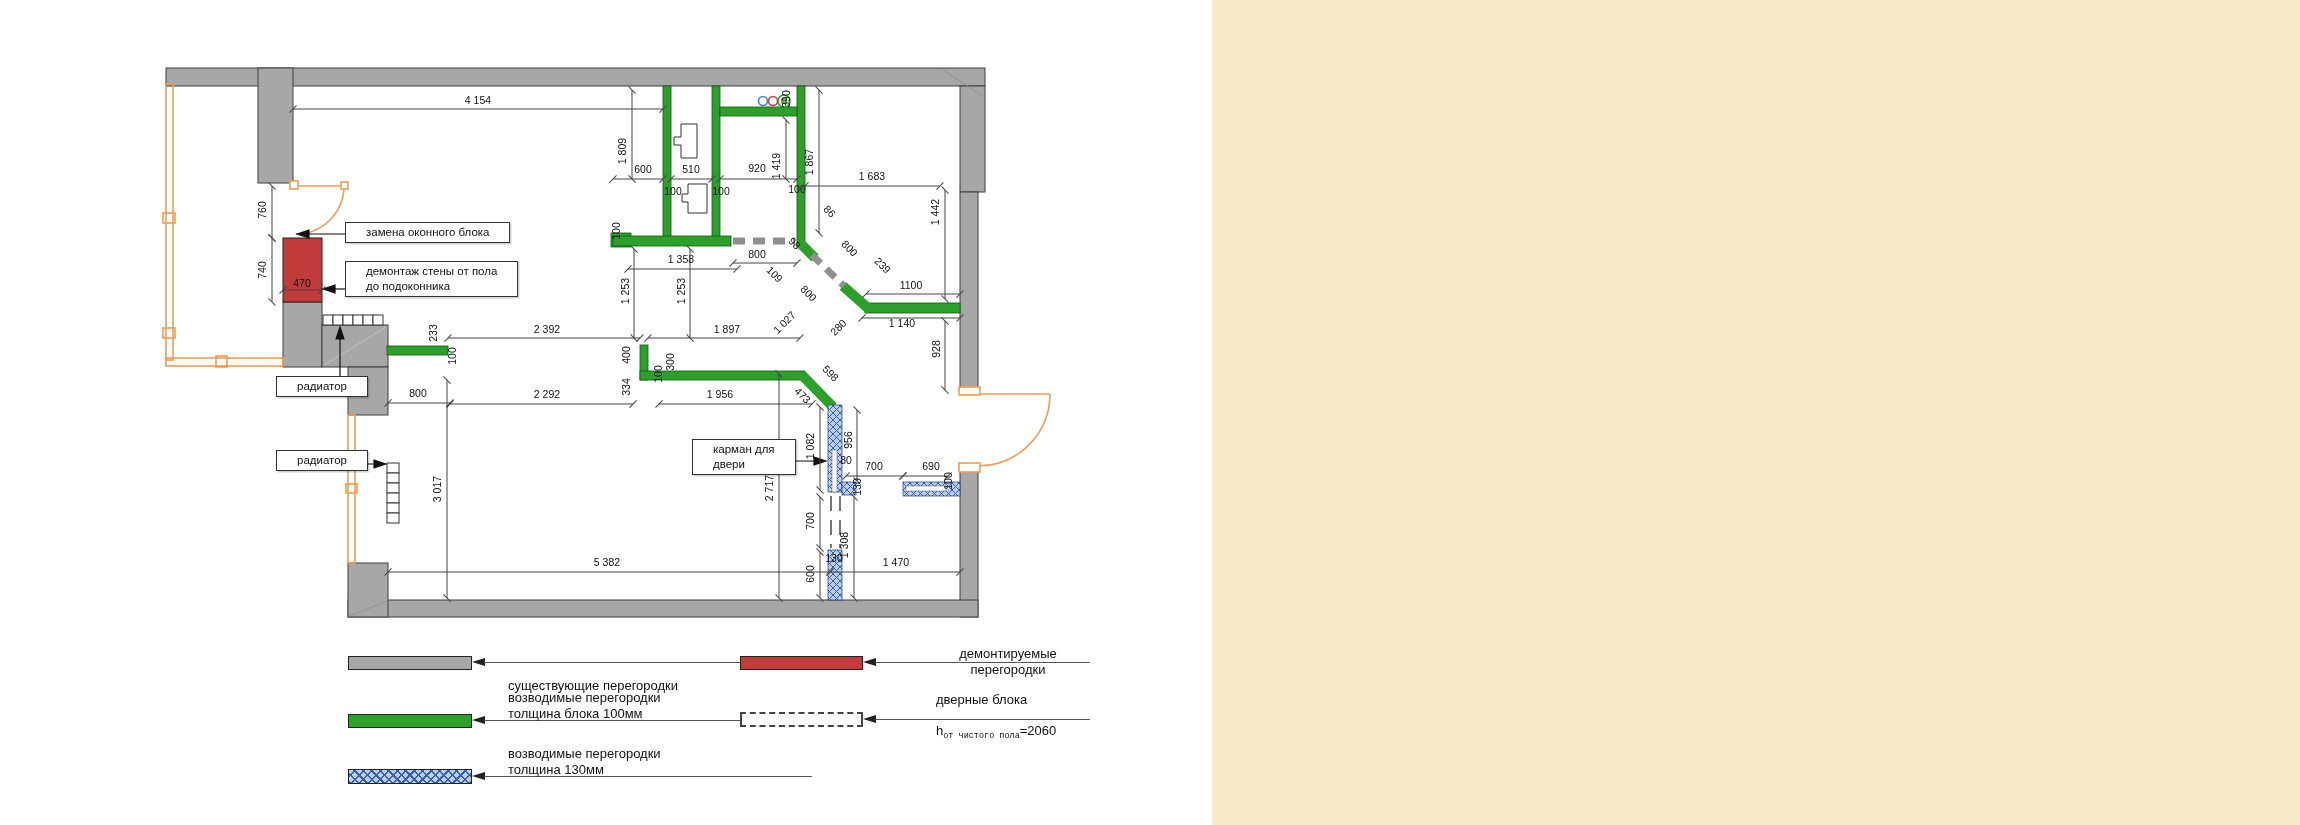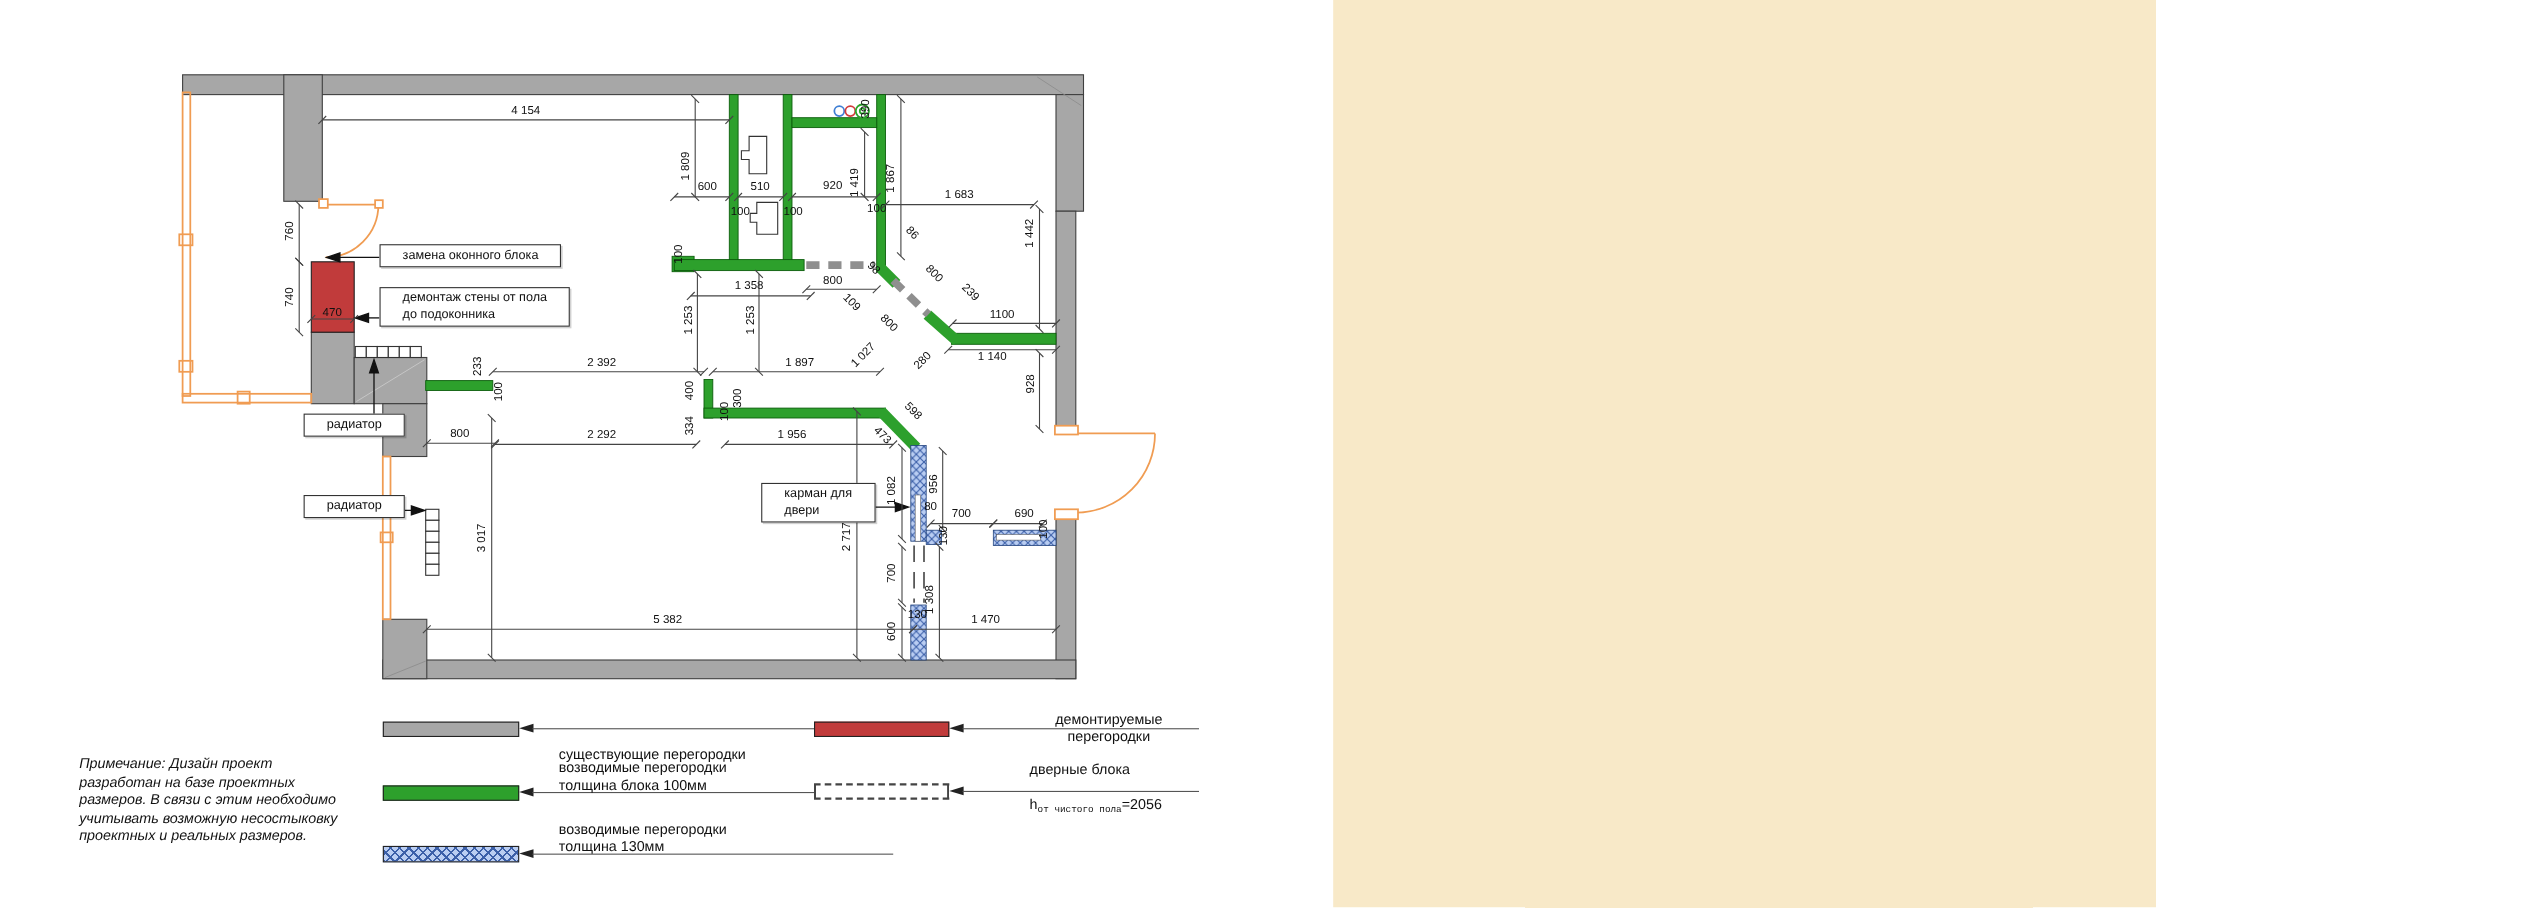--- a/index.html
+++ b/index.html
@@ -1,17 +1,17 @@
 <!DOCTYPE html>
 <html><head>
 <meta charset="utf-8">
 <style>
   html,body{margin:0;padding:0;}
   body{font-family:"Liberation Sans",sans-serif;background:#fff;}
-  .canvas{position:relative;width:1960px;height:825px;background:#ffffff;overflow:hidden;}
+  .canvas{position:relative;width:2300px;height:825px;background:#ffffff;overflow:hidden;}
   .side-panel{position:absolute;left:1212px;top:0;width:1088px;height:825px;background:#f8e9c8;}
   .plan-svg{position:absolute;left:0;top:0;}
   .dim-line,.dim-tick{stroke:#444;stroke-width:1;fill:none;}
   .dim-text{fill:#111;font-size:10.5px;text-anchor:middle;font-family:"Liberation Sans",sans-serif;}
   .callout{position:absolute;background:#fff;border:1.2px solid #333;box-shadow:1.5px 1.5px 0 rgba(0,0,0,.18);
            font-size:11.5px;color:#111;padding:2px 20px;white-space:pre-line;line-height:1.3;z-index:3;}
   .note{position:absolute;left:72px;top:686px;width:268px;font-size:13px;font-style:italic;
         color:#111;white-space:pre-line;line-height:1.27;}
   .legend-swatch{position:absolute;box-sizing:border-box;border:1px solid #222;}
   .sw-existing{left:348px;top:656px;width:124px;height:14px;background:#a7a7a7;}
@@ -344,30 +344,25 @@
     <div class="arrow-left" style="left:472px;top:716px;"></div>
     <div class="legend-line" style="left:484px;top:720px;width:328px;"></div>
     <div class="legend-label" style="left:508px;top:690px;">возводимые перегородки
 толщина блока 100мм</div>
 
     <div class="legend-swatch sw-doors"></div>
     <div class="arrow-left" style="left:863px;top:715px;"></div>
     <div class="legend-line" style="left:875px;top:719px;width:215px;"></div>
     <div class="legend-label" style="left:936px;top:692px;">дверные блока</div>
     <div class="legend-label" style="left:936px;top:707px;">
-      <span>h</span><span class="hsub">от чистого пола</span><span>=2056</span>
+      <span>h</span><span class="hsub">от чистого пола</span><span>=2060</span>
     </div>
 
     <div class="legend-swatch sw-new130"></div>
     <div class="arrow-left" style="left:472px;top:772px;"></div>
     <div class="legend-line" style="left:484px;top:776px;width:328px;"></div>
     <div class="legend-label" style="left:508px;top:746px;">возводимые перегородки
 толщина  130мм</div>
   </div>
 
-  <div class="note">Примечание: Дизайн проект
-разработан на базе проектных
-размеров. В связи с этим необходимо
-учитывать возможную несостыковку
-проектных и реальных размеров.</div>
 
   <div class="side-panel"></div>
 </div>
 
 </body></html>

